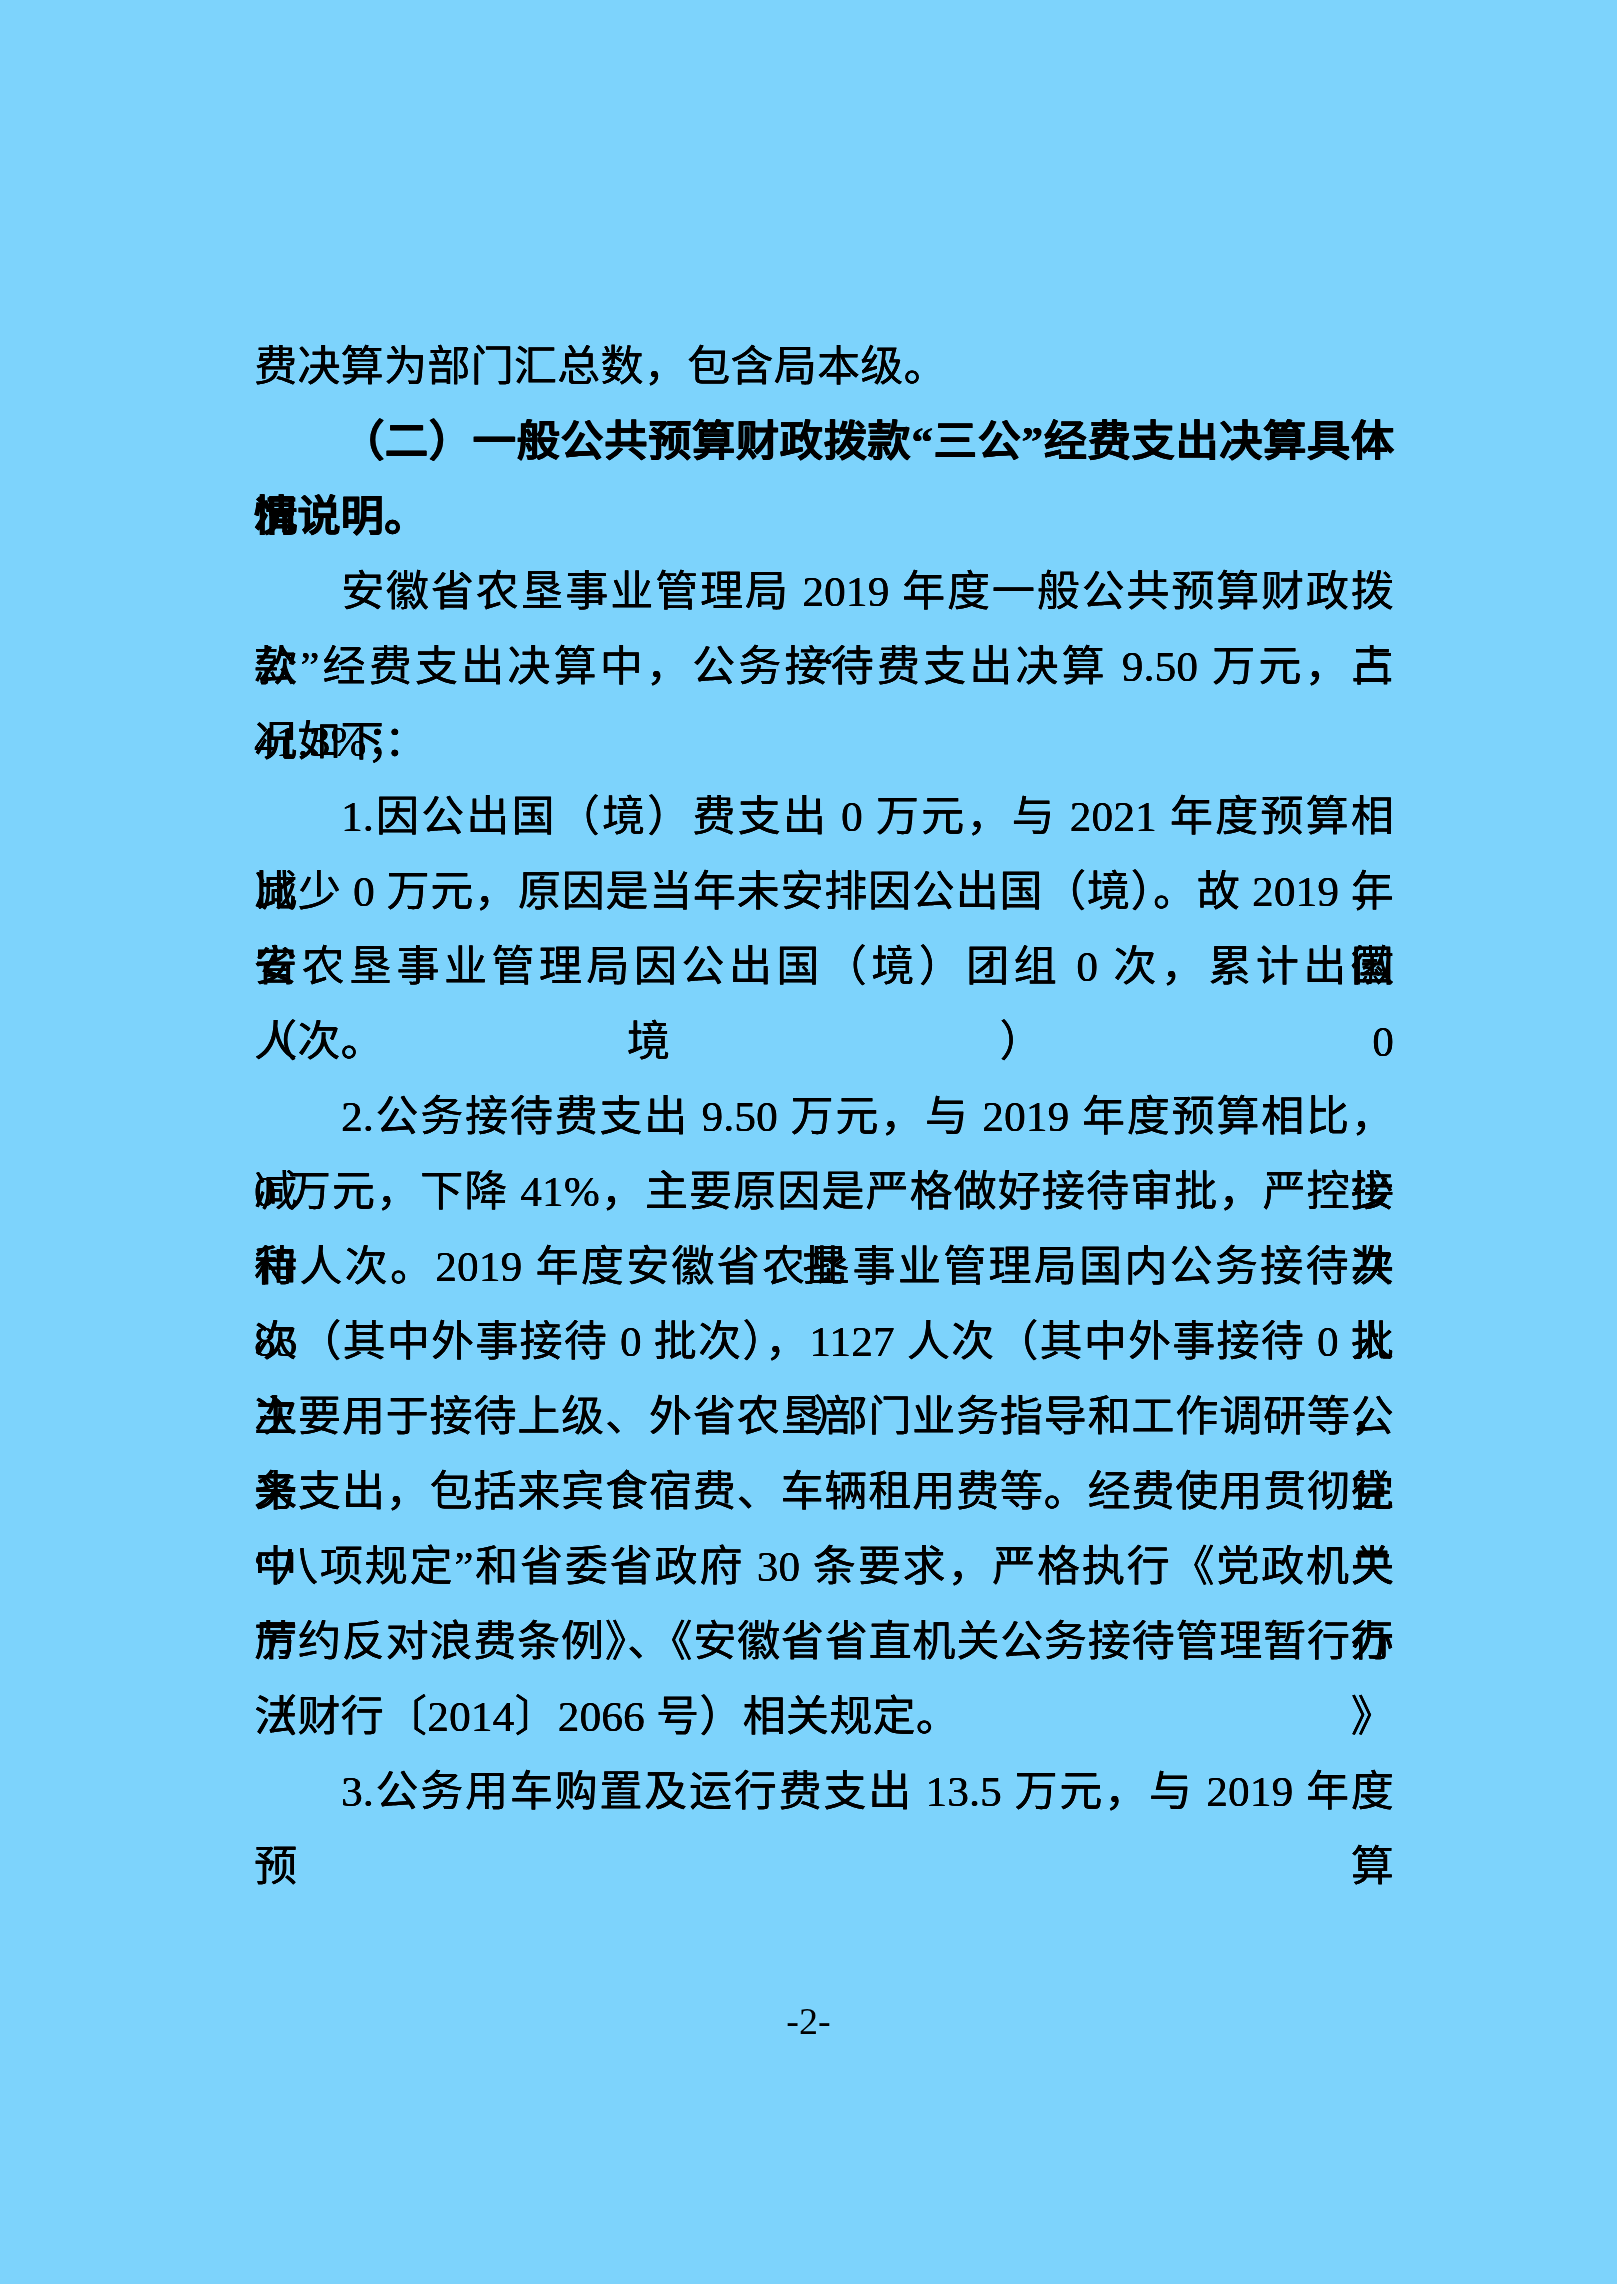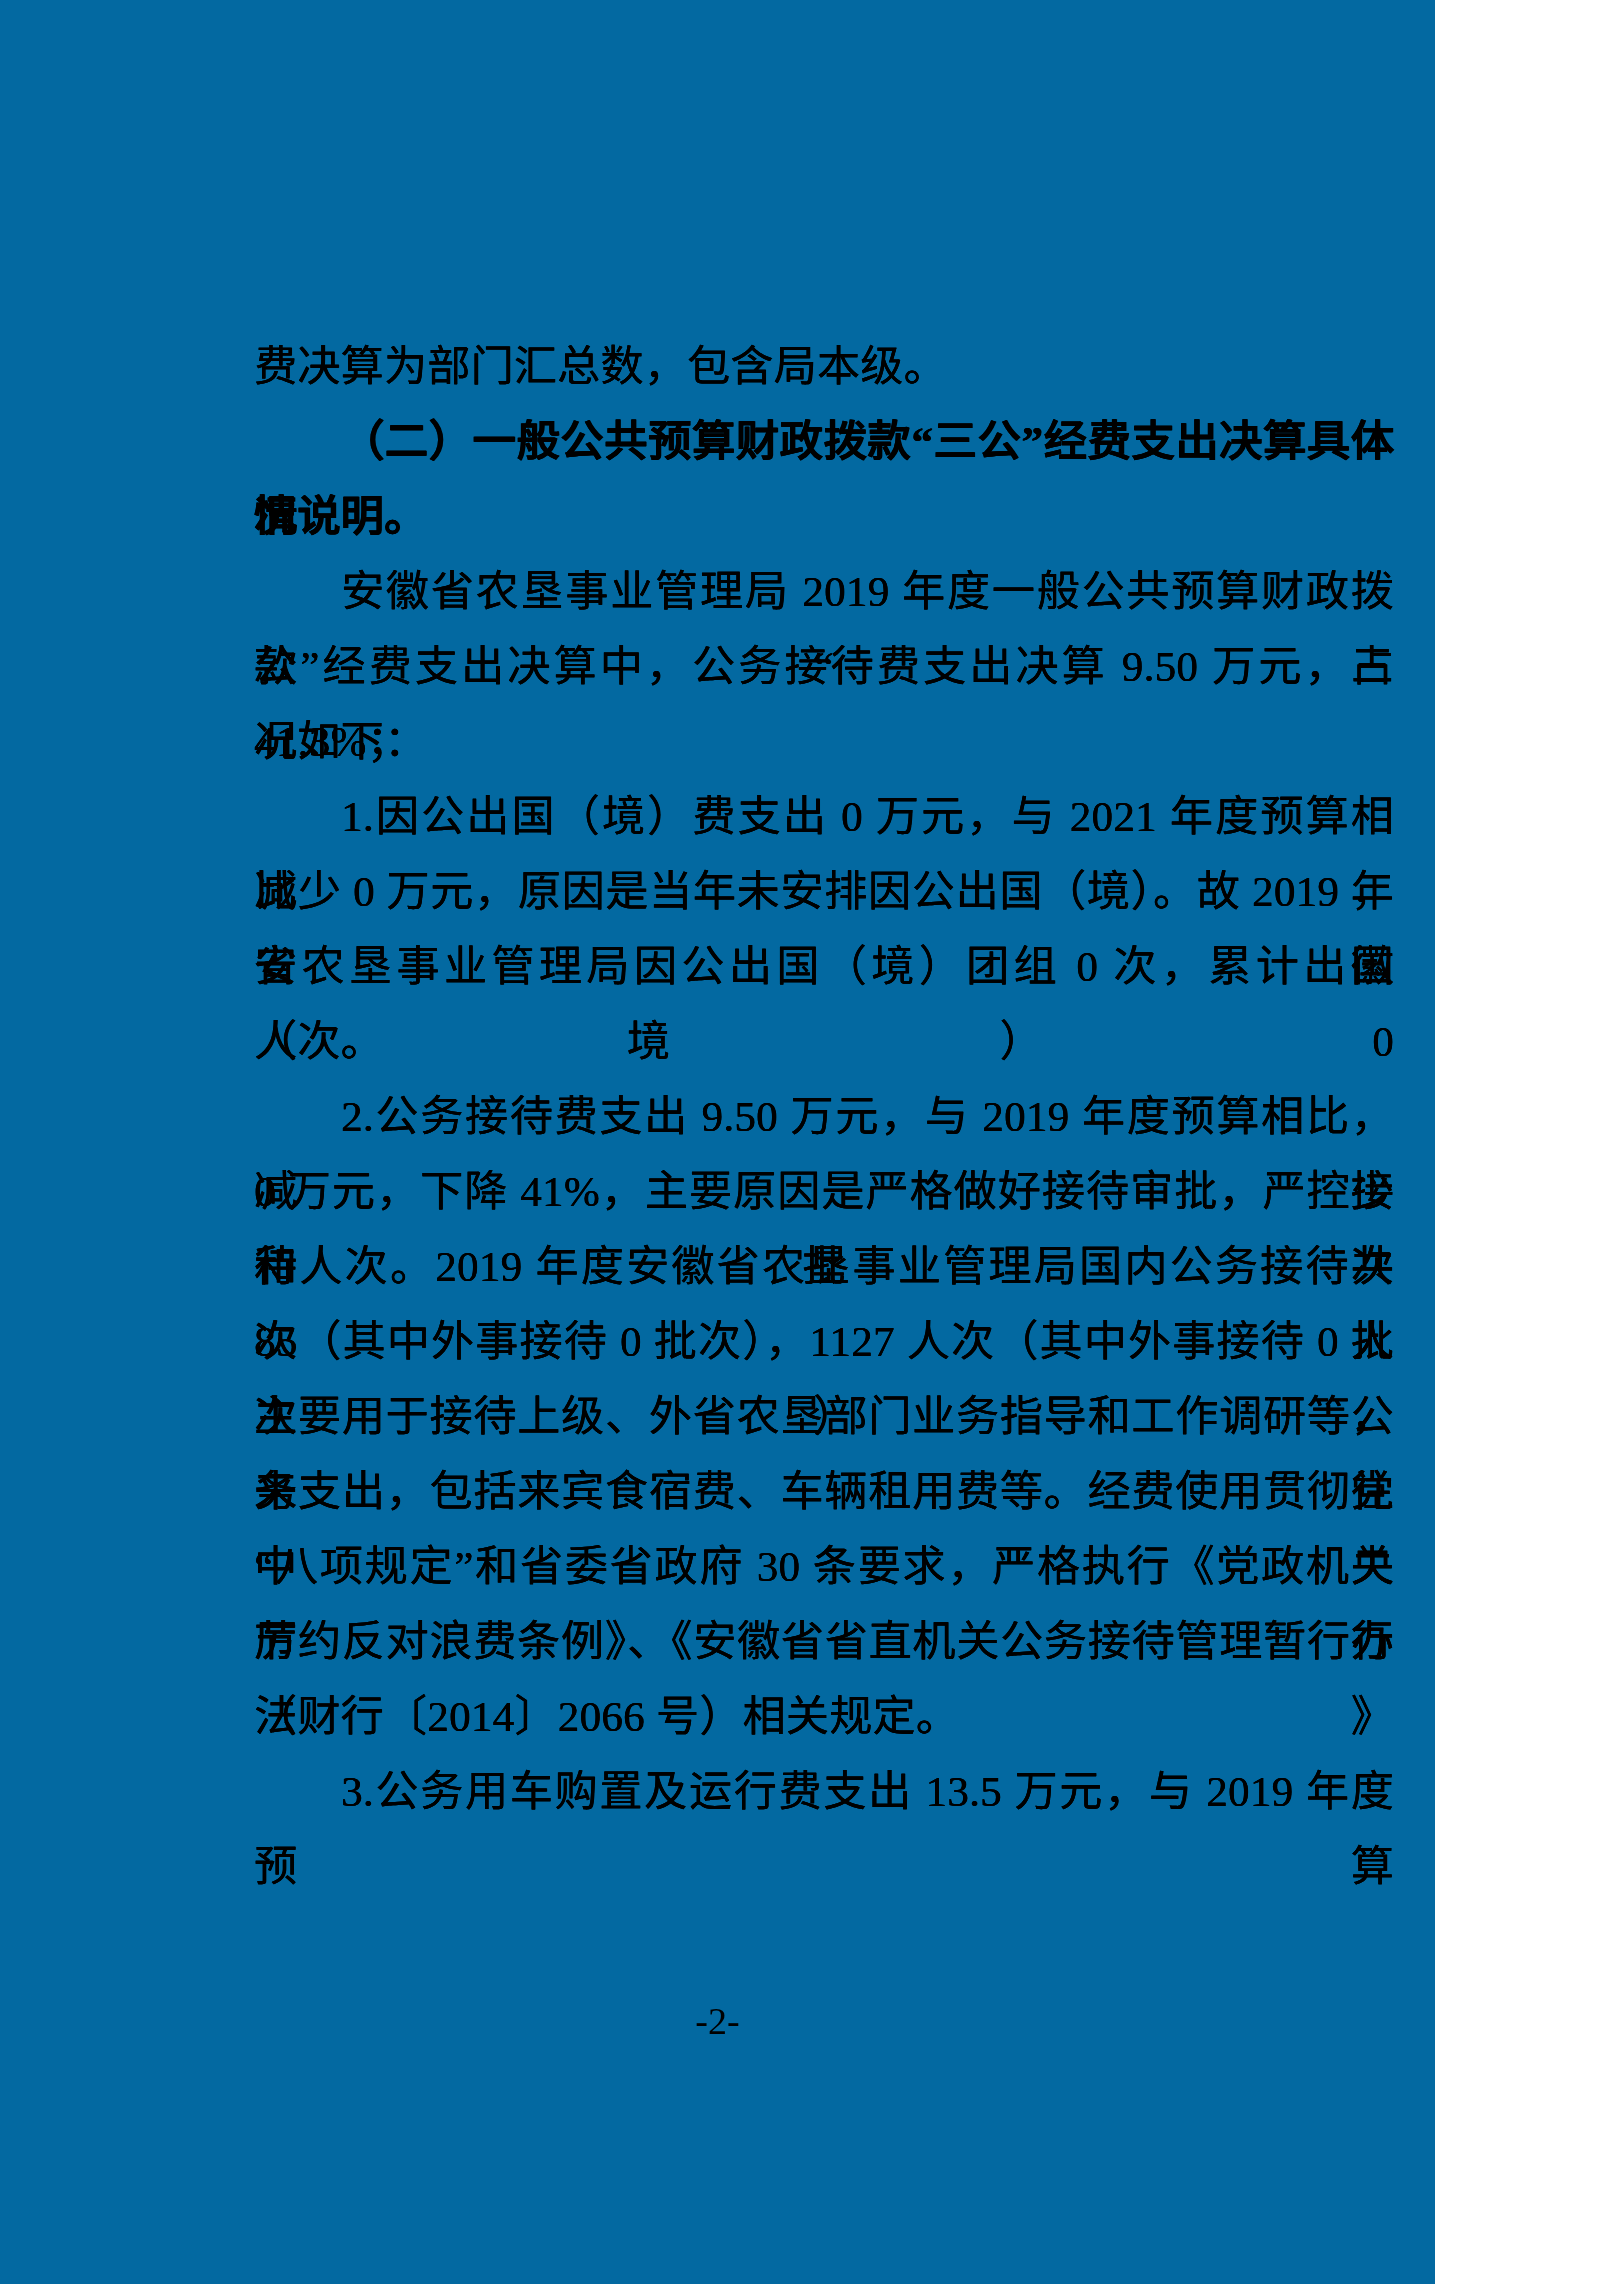--- a/index.html
+++ b/index.html
@@ -2,23 +2,23 @@
 <html lang="zh-CN" style="font-size:10.4px"><head>
 <meta charset="utf-8">
 <style>
   html, body {
     margin: 0;
     padding: 0;
     background: #ffffff;
   }
   .page {
     position: relative;
-    width: 1435px;
+    width: 1617px;
     height: 2284px;
-    background: #0369a1;
+    background: #7dd3fc;
     color: #000000;
     font-family: "Liberation Serif", "DejaVu Serif", serif;
     overflow: hidden;
   }
   .doc-body {
     position: absolute;
     left: 254px;
     top: 329px;
     width: 1140px;
   }

